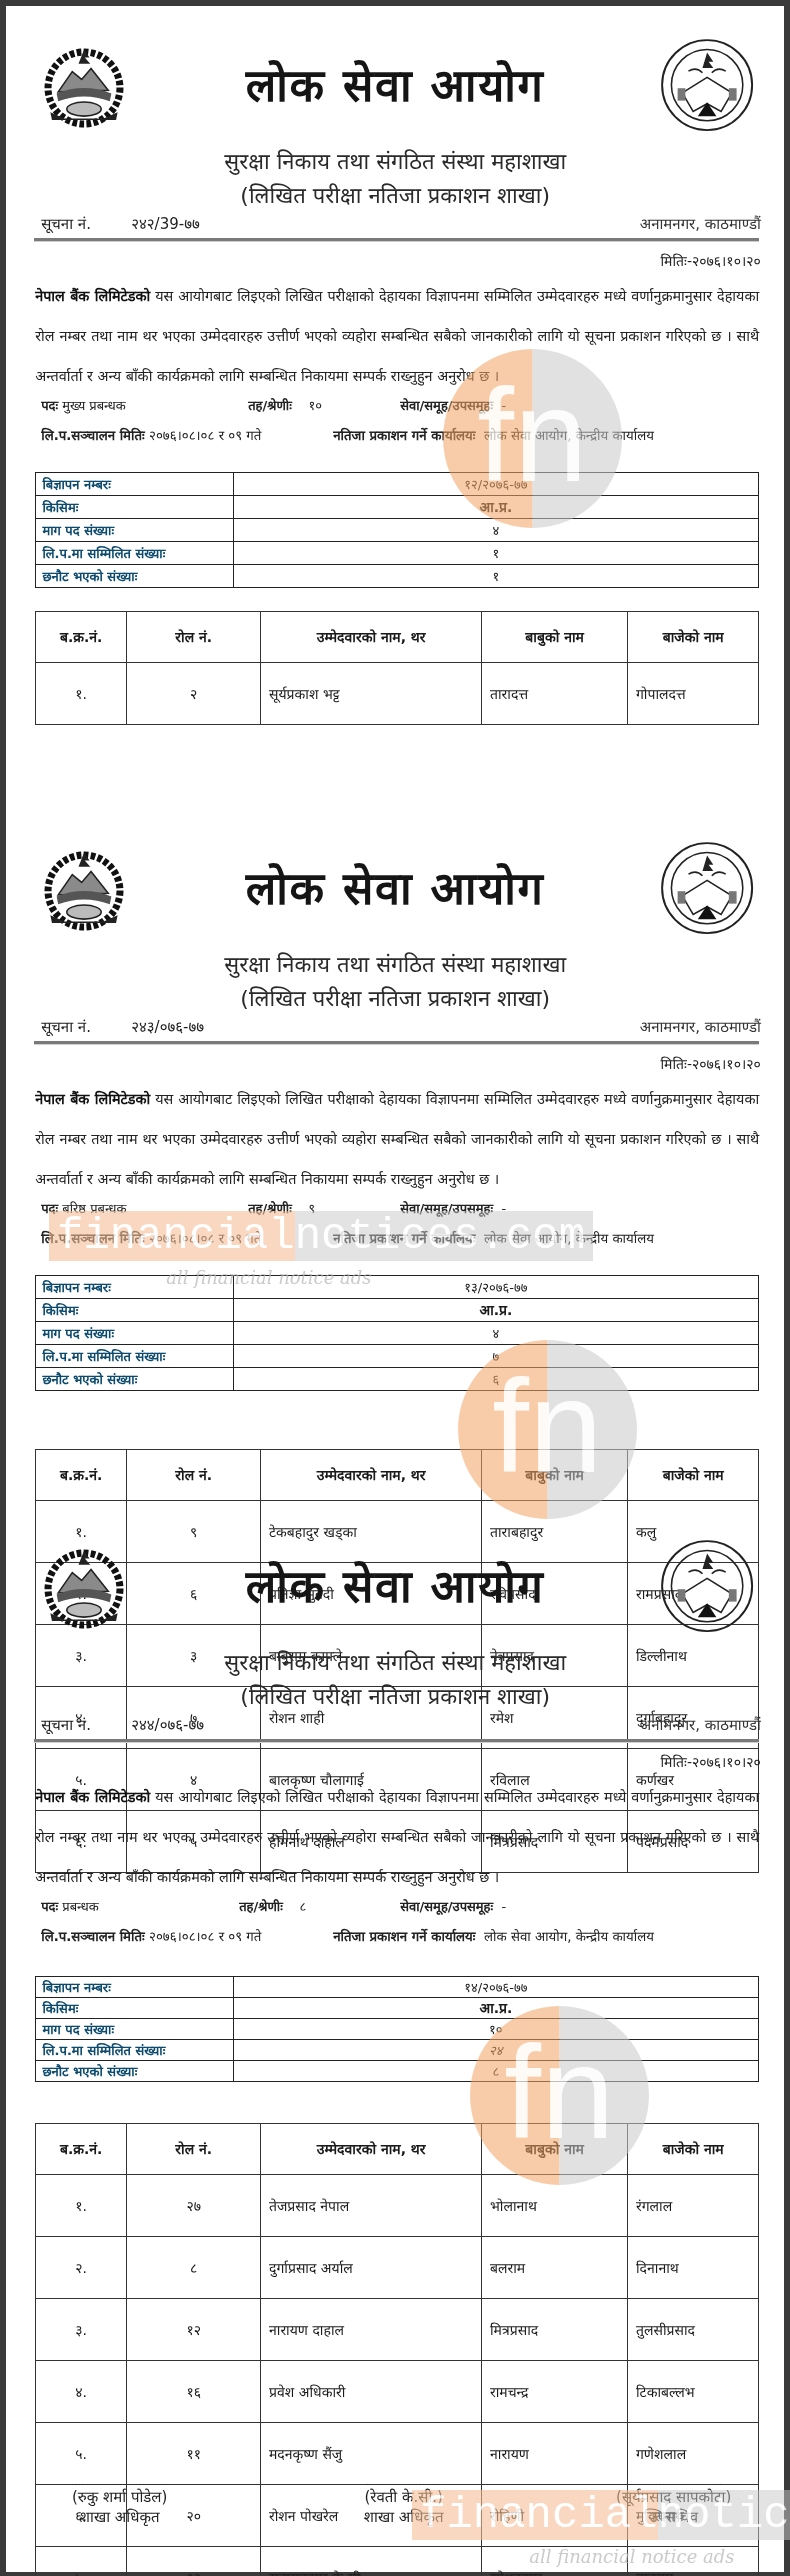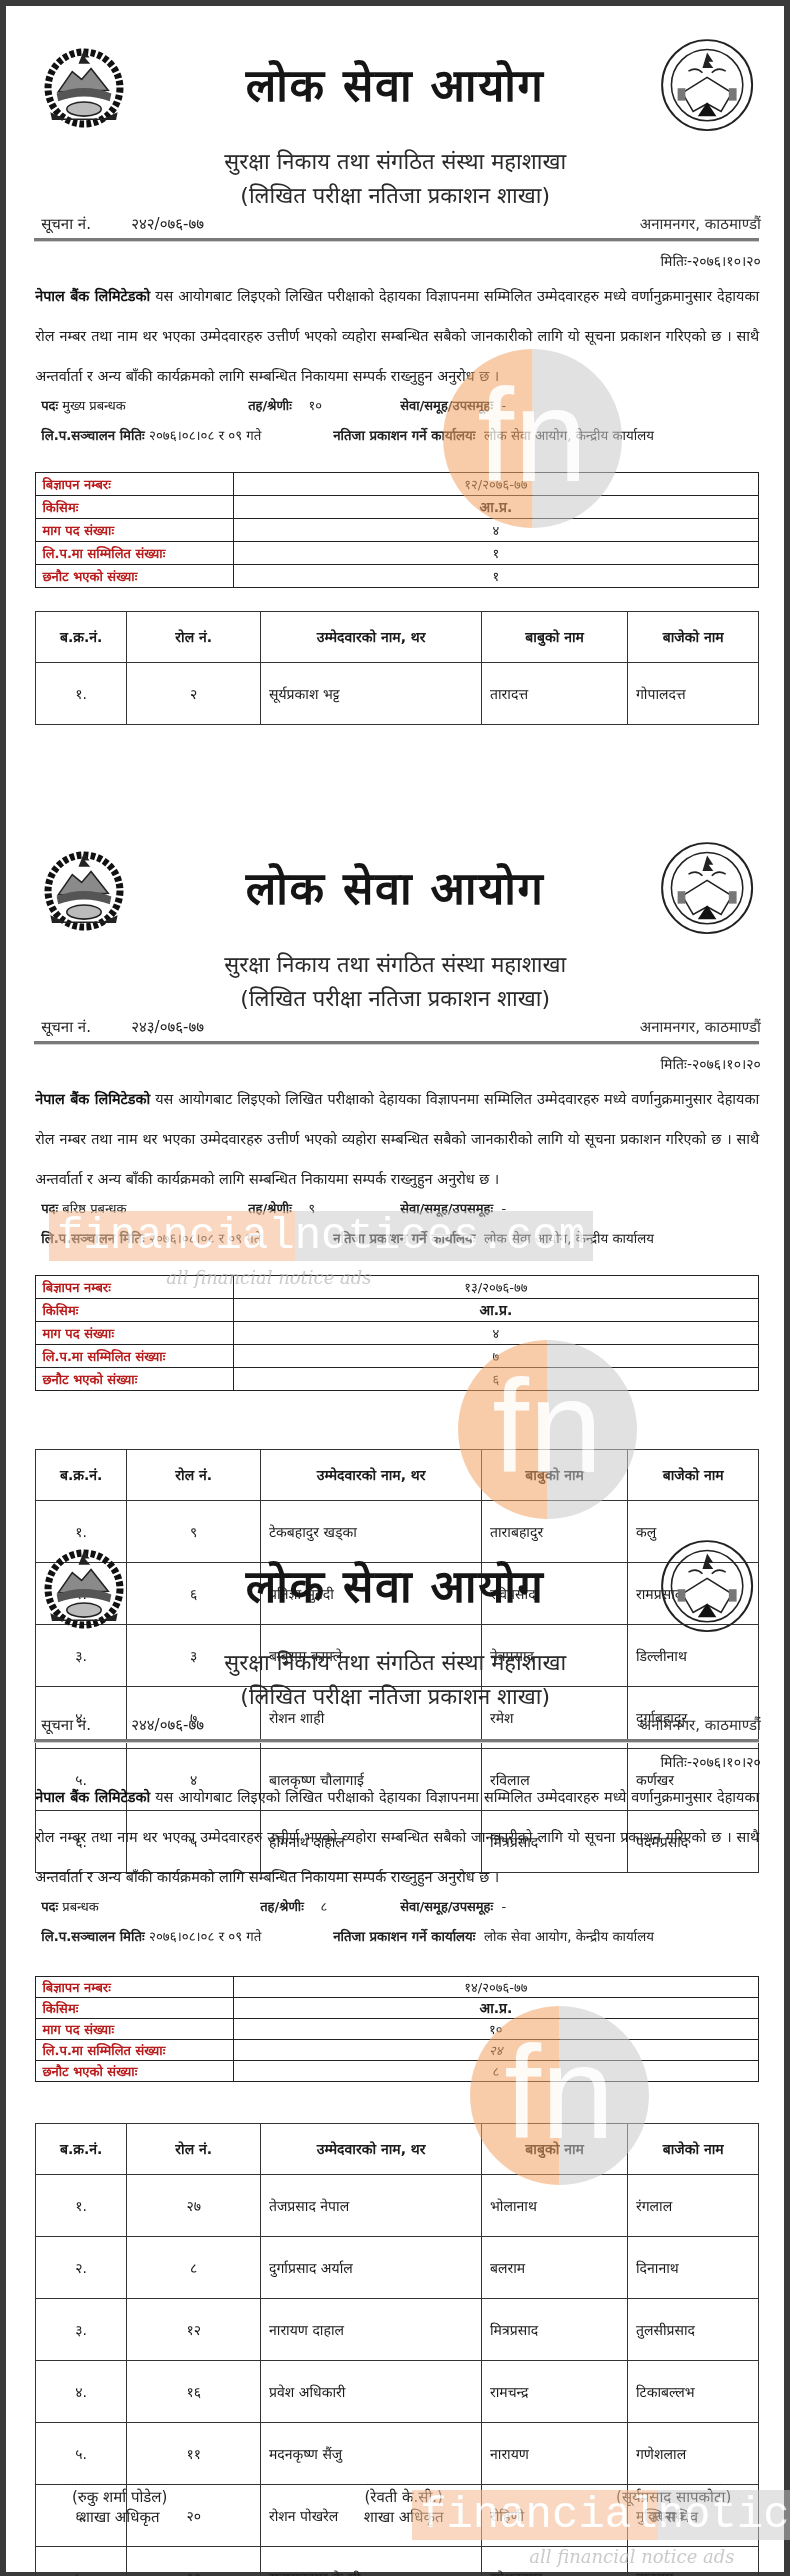--- a/index.html
+++ b/index.html
@@ -40,21 +40,21 @@
     position: absolute; font-size: 14.4px; line-height: 40px; text-align: justify; color: #222;
   }
   .body-text b { font-weight: bold; color: #111; }
   .meta { position: absolute; font-size: 13px; white-space: nowrap; color: #222; }
   .meta b { font-weight: bold; }
   .meta span { position: absolute; white-space: nowrap; }
   table { border-collapse: collapse; position: absolute; }
   .info td {
     border: 1.6px solid #222; height: 22px; font-size: 13px; padding: 0 6.2px;
   }
-  .info td.lbl { width: 184px; font-weight: bold; color: #b91c1c; }
+  .info td.lbl { width: 184px; font-weight: bold; color: #0c4a6e; }
   .info td.val { text-align: center; }
   .info td.bold { font-weight: bold; font-size: 14px; }
   .res th, .res td { border: 1.6px solid #333; font-size: 14px; }
   .res th { height: 48px; font-weight: bold; }
   .res td { height: 61px; padding: 0 7.8px; }
   .res td.c { text-align: center; }
   .res td.l { text-align: left; }
   .sig { position: absolute; text-align: center; font-size: 15px; line-height: 20px; color: #222; }
   .sig .dots { letter-spacing: 0.8px; font-size: 9.4px; line-height: 11px; }
   .wm-fn { position: absolute; width: 179px; height: 179px; pointer-events: none; opacity: 0.75; }
@@ -95,21 +95,21 @@
         <path d="M30 72 L62 52 L94 72 L80 96 L62 86 L44 96 Z" fill="#fff" stroke="#222" stroke-width="2"></path>
         <rect x="24" y="66" width="10" height="16" fill="#777"></rect>
         <rect x="90" y="66" width="10" height="16" fill="#777"></rect>
         <path d="M50 102 L62 84 L74 102 Z" fill="#111"></path>
       </svg>
     </div>
     <div class="subtitle" style="top:139px;">सुरक्षा निकाय तथा संगठित संस्था महाशाखा</div>
     <div class="subtitle2" style="top:173px;">(लिखित परीक्षा नतिजा प्रकाशन शाखा)</div>
     <div class="ref-row" style="left:35px;top:207px;width:203px;">
       <span class="ref-label">सूचना नं.</span>
-      <span class="ref-no">२४२/०७६-७७</span>
+      <span class="ref-no">२४२/39-७७</span>
     </div>
     <div class="location" style="right:23.4px;top:207px;">अनामनगर, काठमाण्डौं</div>
     <div class="hr" style="left:28px;width:725px;top:232px;"></div>
     <div class="date" style="right:23.4px;top:245px;">मितिः-२०७६।१०।२०</div>
     <div class="body-text" style="left:29px;width:724px;top:270px;">
       <b>नेपाल बैंक लिमिटेडको</b><span> यस आयोगबाट लिइएको लिखित परीक्षाको देहायका विज्ञापनमा सम्मिलित उम्मेदवारहरु मध्ये वर्णानुक्रमानुसार देहायका रोल नम्बर तथा नाम थर भएका उम्मेदवारहरु उत्तीर्ण भएको व्यहोरा सम्बन्धित सबैको जानकारीको लागि यो सूचना प्रकाशन गरिएको छ । साथै अन्तर्वार्ता र अन्य बाँकी कार्यक्रमको लागि सम्बन्धित निकायमा सम्पर्क राख्नुहुन अनुरोध छ ।</span>
     </div>
     <div class="meta" style="left:35px;top:390px;width:702px;height:18.7px;">
       <span style="left:0;"><b>पदः</b> <span style="position:static">मुख्य प्रबन्धक</span></span>
       <span style="left:207px;"><b>तह/श्रेणीः</b>&nbsp;&nbsp;&nbsp;&nbsp;<span style="position:static">१०</span></span>
@@ -322,21 +322,21 @@
       <span class="ref-no">२४४/०७६-७७</span>
     </div>
     <div class="location" style="right:23.4px;top:207px;">अनामनगर, काठमाण्डौं</div>
     <div class="hr" style="left:28px;width:725px;top:232px;"></div>
     <div class="date" style="right:23.4px;top:245px;">मितिः-२०७६।१०।२०</div>
     <div class="body-text" style="left:29px;width:724px;top:270px;">
       <b>नेपाल बैंक लिमिटेडको</b><span> यस आयोगबाट लिइएको लिखित परीक्षाको देहायका विज्ञापनमा सम्मिलित उम्मेदवारहरु मध्ये वर्णानुक्रमानुसार देहायका रोल नम्बर तथा नाम थर भएका उम्मेदवारहरु उत्तीर्ण भएको व्यहोरा सम्बन्धित सबैको जानकारीको लागि यो सूचना प्रकाशन गरिएको छ । साथै अन्तर्वार्ता र अन्य बाँकी कार्यक्रमको लागि सम्बन्धित निकायमा सम्पर्क राख्नुहुन अनुरोध छ ।</span>
     </div>
     <div class="meta" style="left:35px;top:390px;width:702px;height:18.7px;">
       <span style="left:0;"><b>पदः</b> <span style="position:static">प्रबन्धक</span></span>
-      <span style="left:219px;"><b>तह/श्रेणीः</b>&nbsp;&nbsp;&nbsp;&nbsp;<span style="position:static">८</span></span>
+      <span style="left:198px;"><b>तह/श्रेणीः</b>&nbsp;&nbsp;&nbsp;&nbsp;<span style="position:static">८</span></span>
       <span style="left:359px;"><b>सेवा/समूह/उपसमूहः</b>&nbsp;&nbsp;<span style="position:static">-</span></span>
     </div>
     <div class="meta" style="left:35px;top:420px;width:718px;height:18.7px;font-size:13.3px;">
       <span style="left:0;"><b>लि.प.सञ्चालन मितिः</b> <span style="position:static">२०७६।०८।०८ र ०९ गते</span></span>
       <span style="left:292px;"><b>नतिजा प्रकाशन गर्ने कार्यालयः</b>&nbsp;&nbsp;<span style="position:static">लोक सेवा आयोग, केन्द्रीय कार्यालय</span></span>
     </div>
     <table class="info" style="left: 29px; top: 469px; width: 724px;">
       <tbody>
           <tr>
             <td class="lbl" style="height: 20px;">बिज्ञापन नम्बरः</td>

